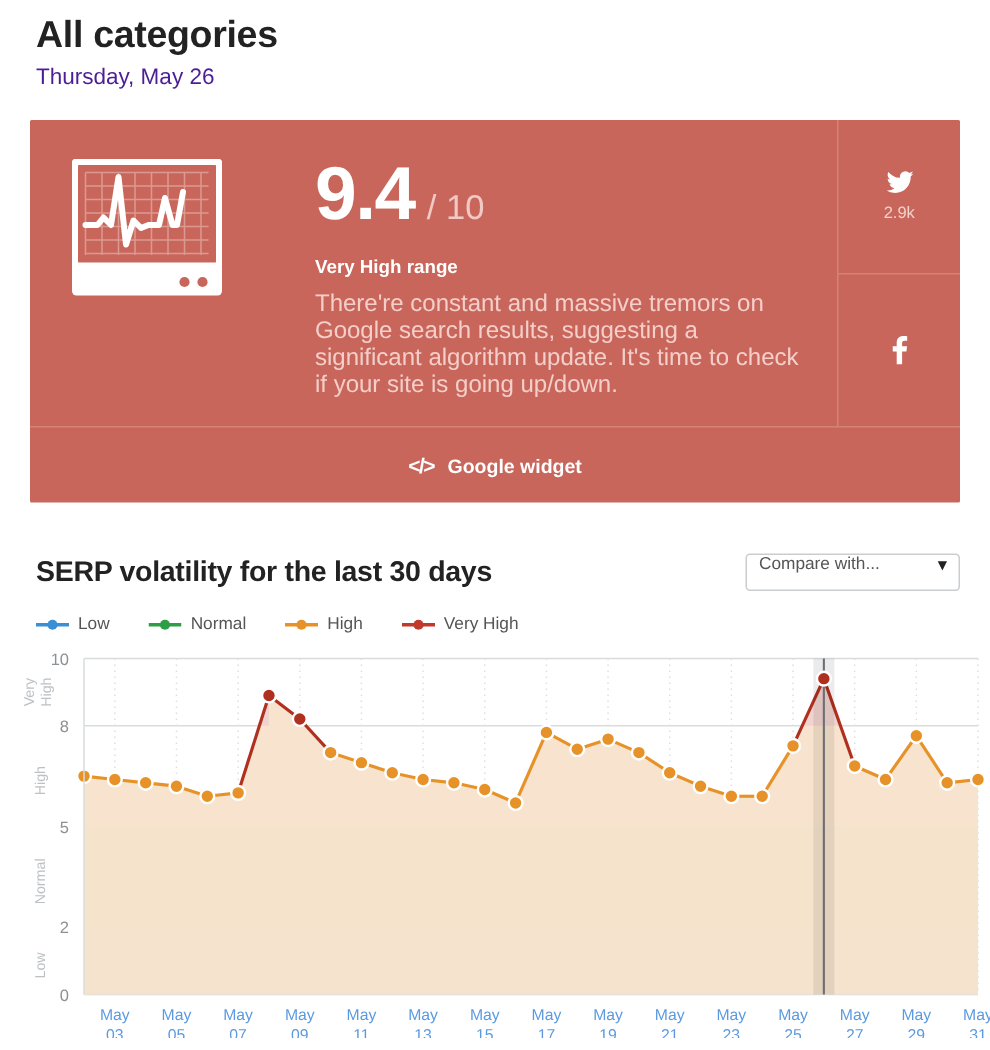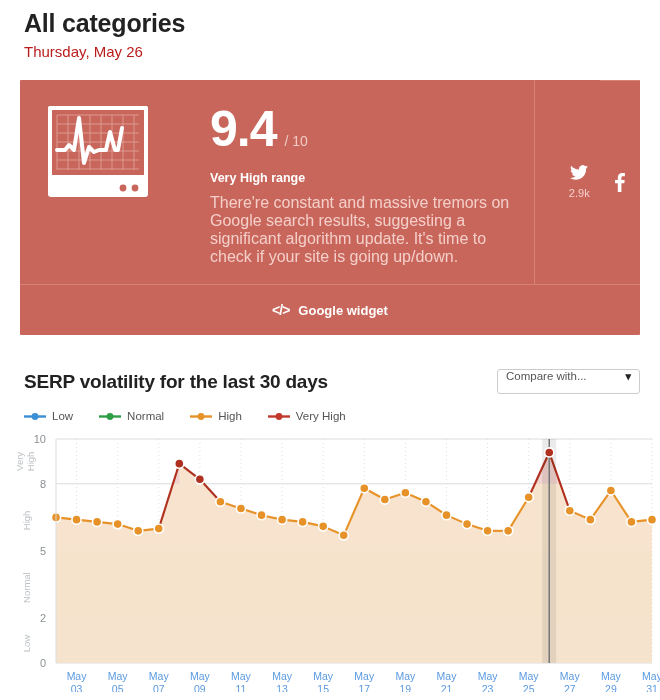--- a/index.html
+++ b/index.html
@@ -13,21 +13,21 @@
   }
   .page{position:relative;width:660px;height:588px;}
 
   
   .hdr{padding:8px 0 0 24px;}
   .hdr h1{
     margin:0;font-size:25px;line-height:30px;font-weight:bold;
     color:#222;letter-spacing:-0.2px;
   }
   .hdr .sub{
-    margin-top:5px;font-size:15px;color:#b91c1c;font-weight:normal;
+    margin-top:5px;font-size:15px;color:#4c1d95;font-weight:normal;
   }
 
   
   .card{
     margin:20px 20px 0 20px;
     background:#c9665b;
     display:flex;
     flex-direction:column;
     border-radius:1px;
   }
@@ -40,33 +40,32 @@
   .monitor{
     width:100px;height:92px;flex:0 0 100px;margin-top:4px;margin-right:22px;
   }
   .score-col{flex:1;padding-top:2px;min-width:0;}
   .score-line{display:flex;align-items:baseline;}
   .score{
     font-size:50px;line-height:50px;font-weight:bold;color:#fff;
     letter-spacing:-1px;
   }
   .score-max{
-    font-size:14px;color:#f0c9c4;margin-left:8px;font-weight:normal;
+    font-size:23px;color:#f0c9c4;margin-left:8px;font-weight:normal;
   }
   .range{
     margin-top:17px;font-size:12.5px;font-weight:bold;color:#ffffff;
   }
   .desc{
     margin-top:9px;font-size:16px;line-height:18px;color:#f4cfca;
     max-width:378px;
   }
   .social{
-    flex:0 0 81px;display:flex;flex-direction:row;
+    flex:0 0 81px;display:flex;flex-direction:column;
     border-left:1px solid #d68277;
-    padding-left:24px;
   }
   .soc{
     flex:1;display:flex;flex-direction:column;align-items:center;
     justify-content:center;color:#fff;
   }
   .soc + .soc{border-top:1px solid #d68277;}
   .soc .count{font-size:11px;color:#f3d1cc;margin-top:7px;}
   .embed{
     border-top:1px solid #d68277;
     height:50px;display:flex;align-items:center;justify-content:center;

